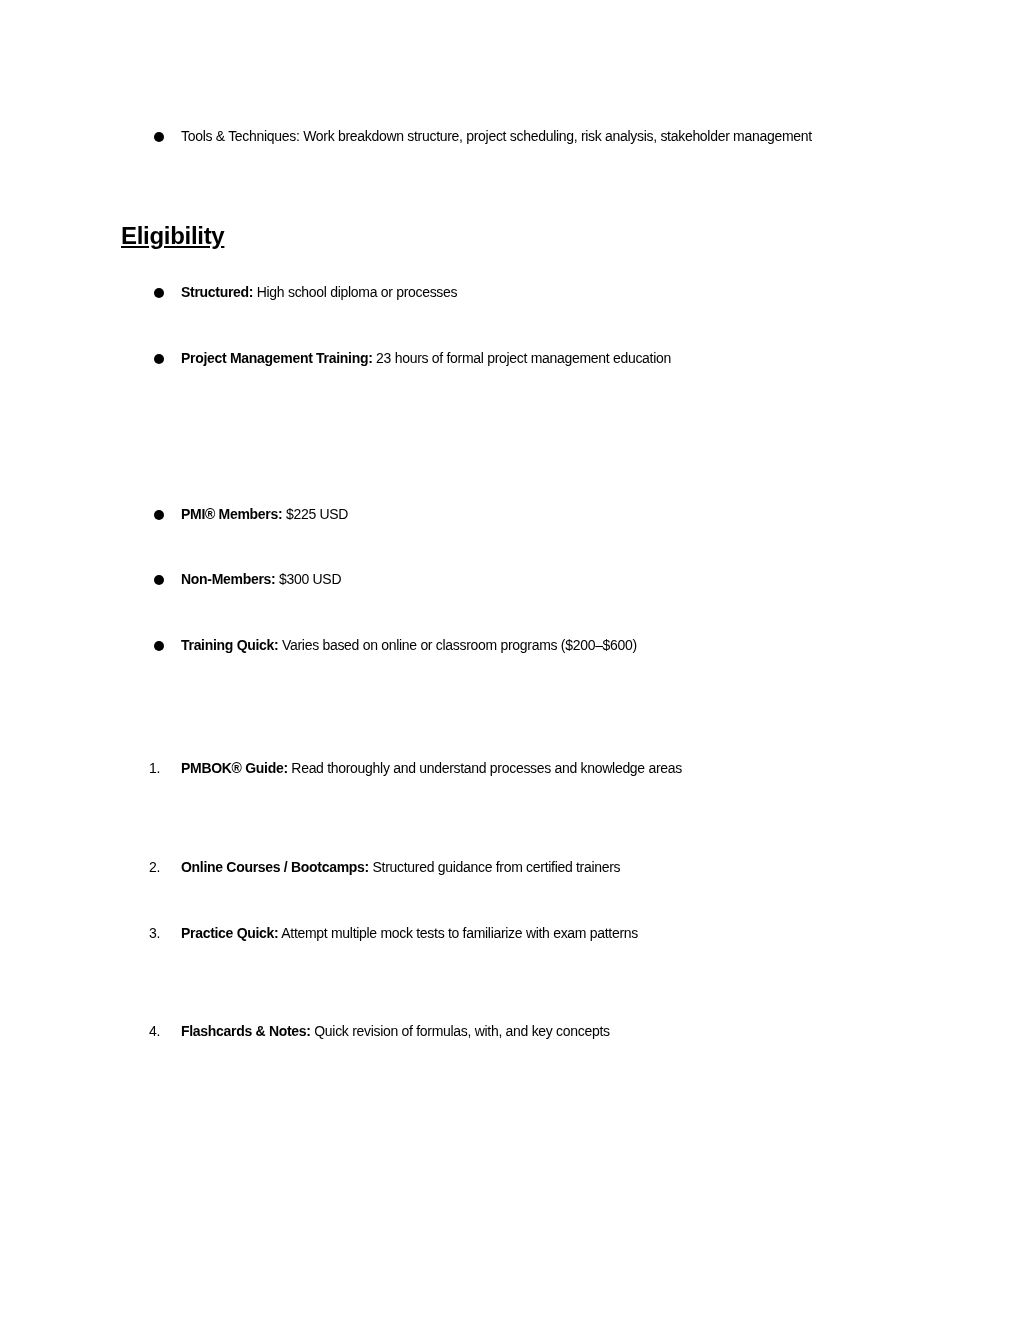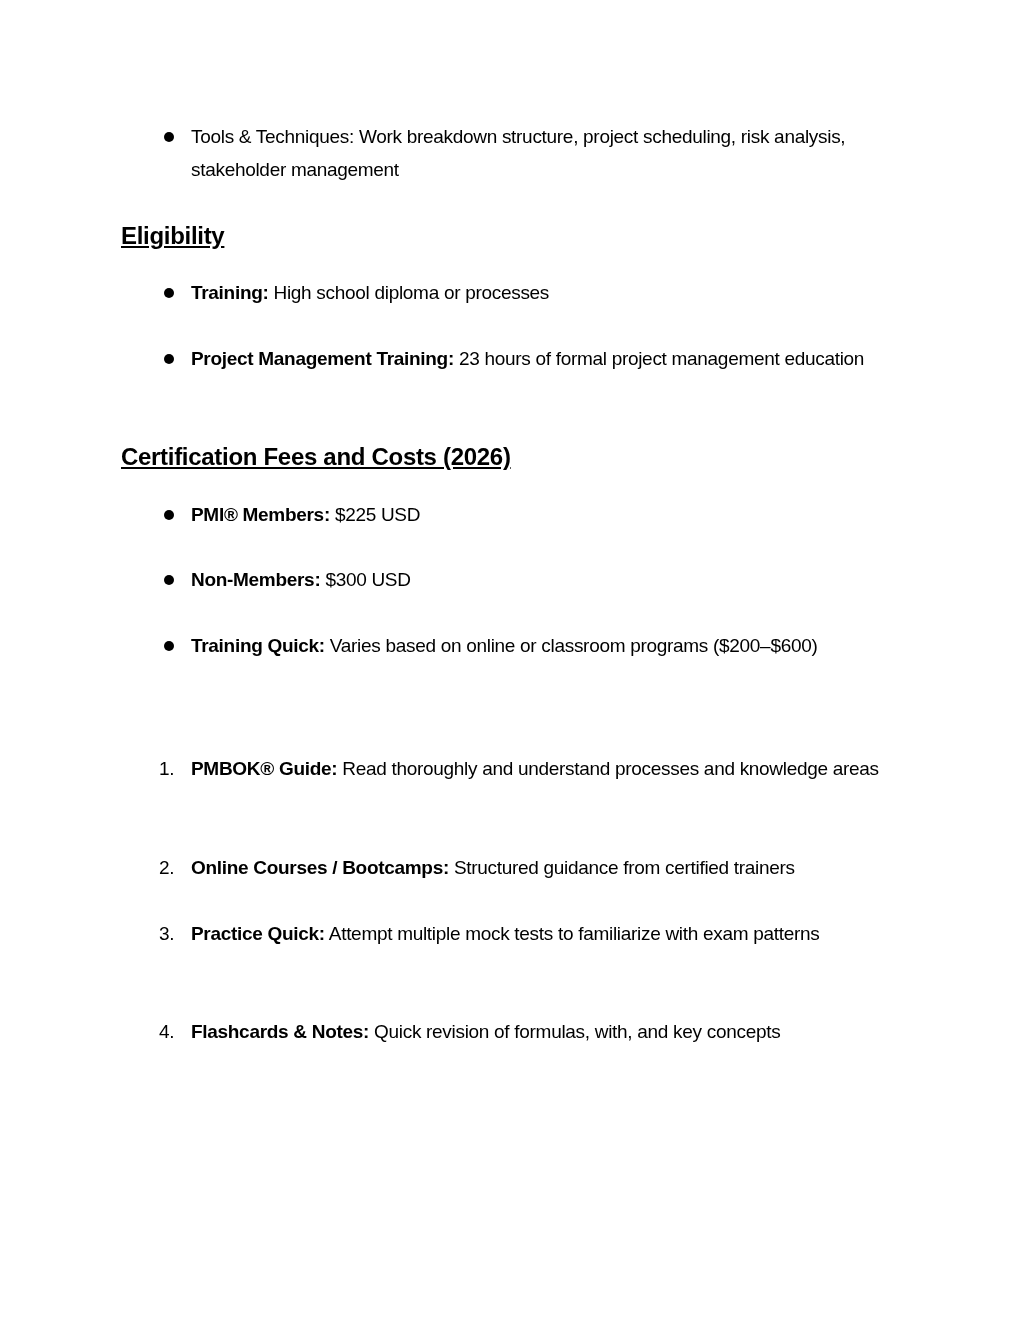--- a/index.html
+++ b/index.html
@@ -2,22 +2,22 @@
 <html><head>
 <meta charset="utf-8">
 <style>
   html, body { margin: 0; padding: 0; background: #ffffff; }
   body {
     width: 1024px; height: 1325px; position: relative; overflow: hidden;
     font-family: "Liberation Sans", sans-serif; color: #000000;
   }
   .page { position: absolute; left: 0; top: 0; width: 1024px; height: 1325px; background: #ffffff; }
   .item {
-    position: absolute; left: 191px; width: 730px;
-    font-size: 19px; line-height: 33px; letter-spacing: -0.3px;
+    position: absolute; left: 181px; width: 730px;
+    font-size: 14px; line-height: 33px; letter-spacing: -0.3px;
   }
   .bullet-dot {
     position: absolute; left: -27px; top: 12px; width: 10px; height: 10px;
     border-radius: 50%; background: #000000;
   }
   .num { position: absolute; left: -32px; top: 0; }
   b { font-weight: bold; }
   .heading {
     position: absolute; left: 121px; font-weight: bold;
     font-size: 24px; line-height: 32px; letter-spacing: -0.3px; text-decoration: underline;
@@ -30,29 +30,28 @@
 
   <div class="item" style="top:120px;">
     <span class="bullet-dot"></span>
     <span>Tools &amp; Techniques: Work breakdown structure, project scheduling, risk analysis, stakeholder management</span>
   </div>
 
   <div class="heading" style="top:220px;">Eligibility</div>
 
   <div class="item" style="top:276px;">
     <span class="bullet-dot"></span>
-    <b>Training:</b><span> High school diploma or processes</span>
+    <b>Structured:</b><span> High school diploma or processes</span>
   </div>
 
   <div class="item" style="top:342px;">
     <span class="bullet-dot"></span>
     <b>Project Management Training:</b><span> 23 hours of formal project management education</span>
   </div>
 
-  <div class="heading" style="top:441px;">Certification Fees and Costs (2026)</div>
 
   <div class="item" style="top:498px;">
     <span class="bullet-dot"></span>
     <b>PMI® Members:</b><span> $225 USD</span>
   </div>
 
   <div class="item" style="top:563px;">
     <span class="bullet-dot"></span>
     <b>Non-Members:</b><span> $300 USD</span>
   </div>

